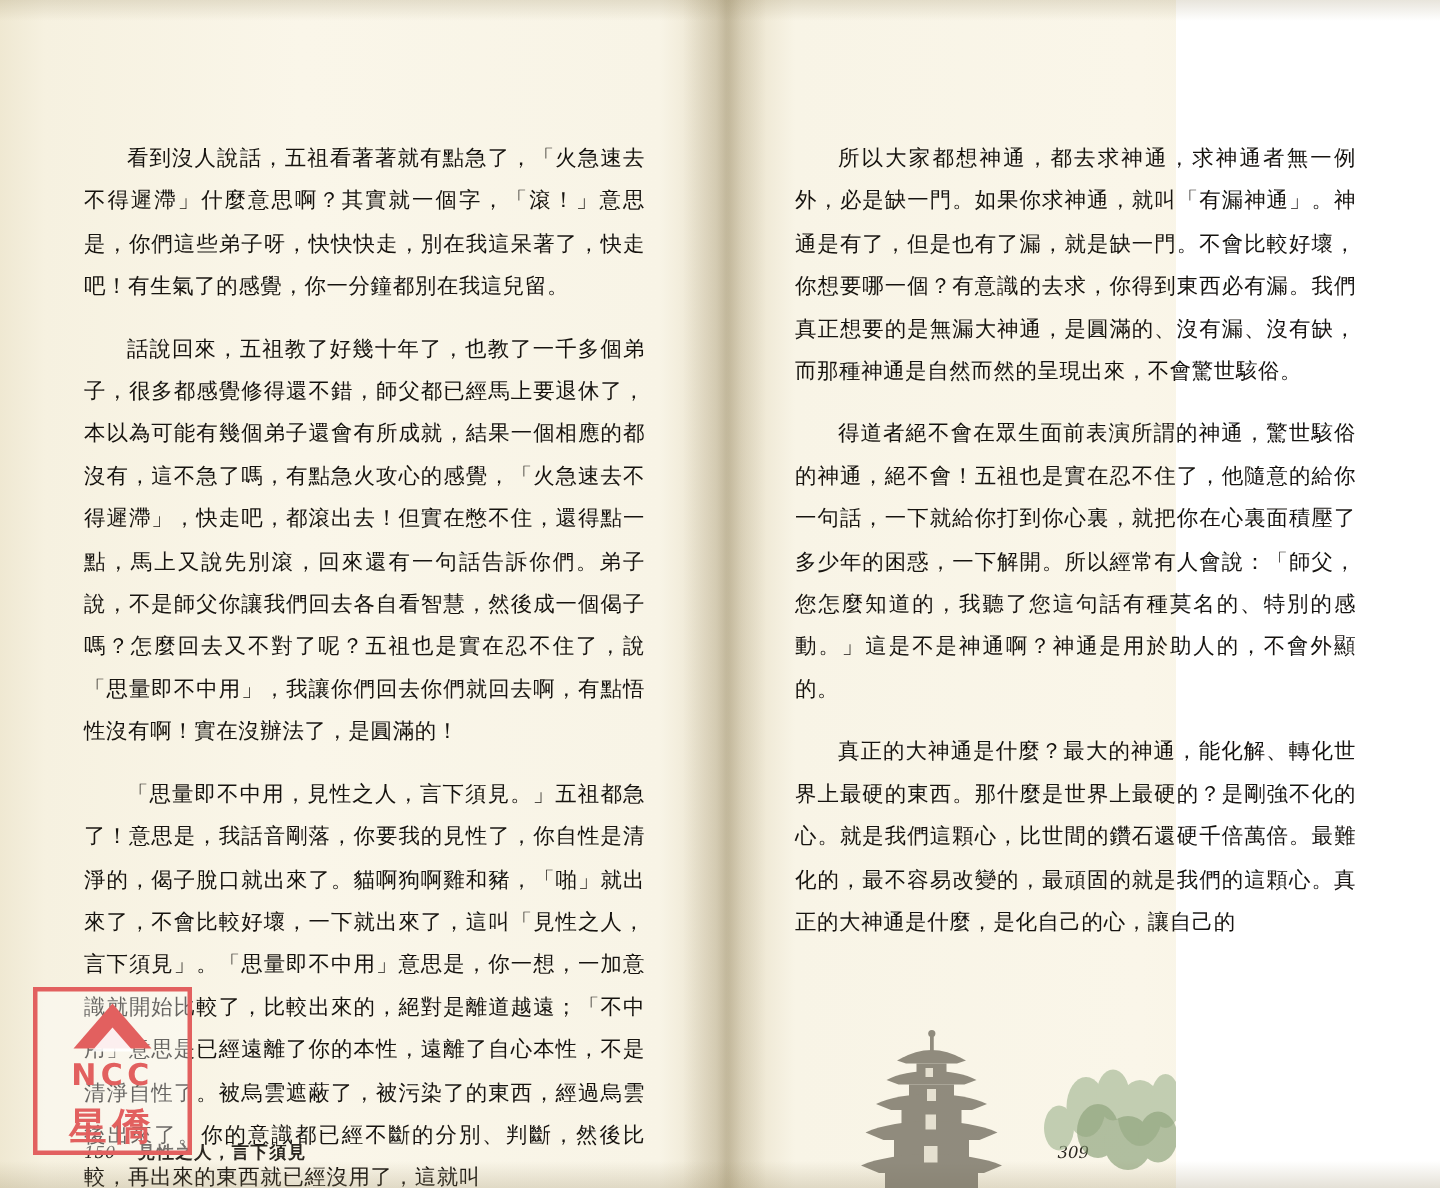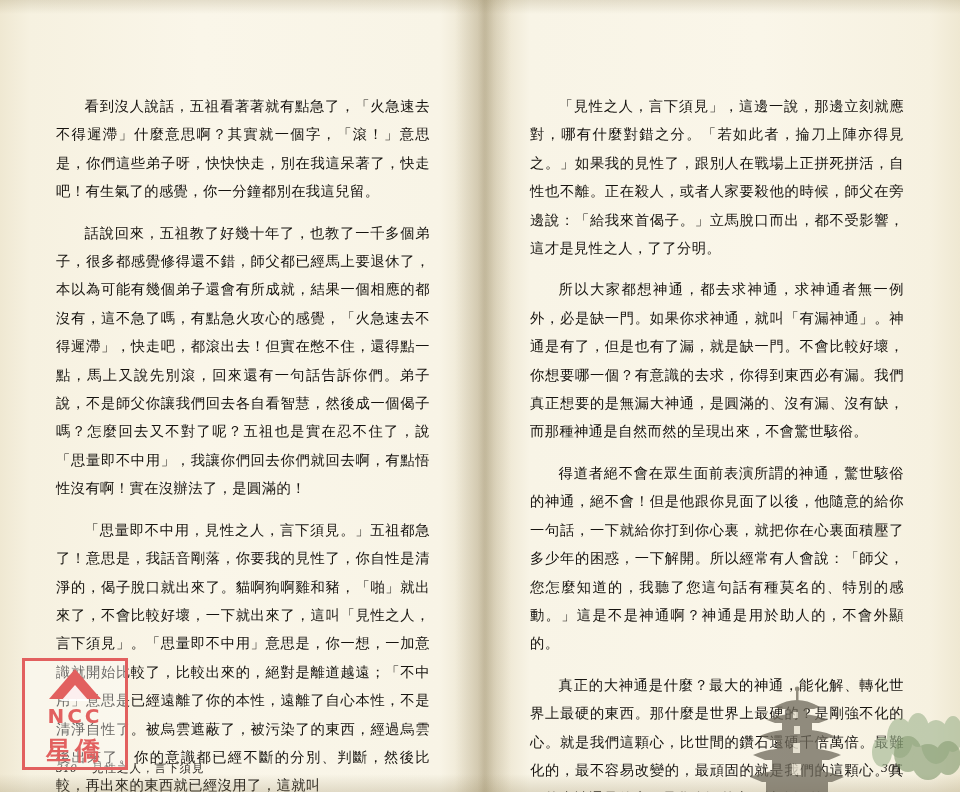--- a/index.html
+++ b/index.html
@@ -9,21 +9,21 @@
   }
   body {
     width: 960px;
     height: 792px;
     overflow: hidden;
     font-family: "DejaVu Serif", "Liberation Serif", serif;
   }
 
   #book {
     position: relative;
-    width: 960px;
+    width: 784px;
     height: 792px;
     background: #f7f3e4;
     background-image:
       linear-gradient(to right,
         #efe8d2 0px, #f6f1e0 30px, #faf6e9 200px,
         #f8f4e6 440px, #e8e0c9 478px, #ded5bb 486px,
         #e9e1ca 494px, #f8f4e6 530px, #faf6e9 760px,
         #f6f1e0 930px, #efe8d2 960px);
     box-sizing: border-box;
   }
@@ -89,20 +89,21 @@
   .folio-left { left: 56px; }
   .folio-right { right: 58px; }
 
   .runhead {
     position: absolute;
     bottom: 16px;
     left: 92px;
     font-size: 11.5px;
     color: #2a2620;
     letter-spacing: 1px;
+    font-weight: bold;
   }
 
   
   #stamp {
     position: absolute;
     left: 22px;
     bottom: 22px;
     width: 106px;
     height: 112px;
     border: 3px solid #e2605f;
@@ -173,31 +174,30 @@
 <div id="book">
 
   <div id="page-edge-top"></div>
 
   <div class="page left">
     <p class="para">看到沒人說話，五祖看著著就有點急了，「火急速去不得遲滯」什麼意思啊？其實就一個字，「滾！」意思是，你們這些弟子呀，快快快走，別在我這呆著了，快走吧！有生氣了的感覺，你一分鐘都別在我這兒留。</p>
     <p class="para">話說回來，五祖教了好幾十年了，也教了一千多個弟子，很多都感覺修得還不錯，師父都已經馬上要退休了，本以為可能有幾個弟子還會有所成就，結果一個相應的都沒有，這不急了嗎，有點急火攻心的感覺，「火急速去不得遲滯」，快走吧，都滾出去！但實在憋不住，還得點一點，馬上又說先別滾，回來還有一句話告訴你們。弟子說，不是師父你讓我們回去各自看智慧，然後成一個偈子嗎？怎麼回去又不對了呢？五祖也是實在忍不住了，說「思量即不中用」，我讓你們回去你們就回去啊，有點悟性沒有啊！實在沒辦法了，是圓滿的！</p>
     <p class="para">「思量即不中用，見性之人，言下須見。」五祖都急了！意思是，我話音剛落，你要我的見性了，你自性是清淨的，偈子脫口就出來了。貓啊狗啊雞和豬，「啪」就出來了，不會比較好壞，一下就出來了，這叫「見性之人，言下須見」。「思量即不中用」意思是，你一想，一加意識就開始比較了，比較出來的，絕對是離道越遠；「不中用」意思是已經遠離了你的本性，遠離了自心本性，不是清淨自性了。被烏雲遮蔽了，被污染了的東西，經過烏雲後出來了。你的意識都已經不斷的分別、判斷，然後比較，再出來的東西就已經沒用了，這就叫</p>
   </div>
 
-  <div class="folio folio-left">310</div>
+  <div class="folio folio-left">150</div>
   <div class="runhead">見性之人，言下須見</div>
 
   <div class="page right">
-    <p class="para">「見性之人，言下須見」，這邊一說，那邊立刻就應對，哪有什麼對錯之分。「若如此者，掄刀上陣亦得見之。」如果我的見性了，跟別人在戰場上正拼死拼活，自性也不離。正在殺人，或者人家要殺他的時候，師父在旁邊說：「給我來首偈子。」立馬脫口而出，都不受影響，這才是見性之人，了了分明。</p>
     <p class="para">所以大家都想神通，都去求神通，求神通者無一例外，必是缺一門。如果你求神通，就叫「有漏神通」。神通是有了，但是也有了漏，就是缺一門。不會比較好壞，你想要哪一個？有意識的去求，你得到東西必有漏。我們真正想要的是無漏大神通，是圓滿的、沒有漏、沒有缺，而那種神通是自然而然的呈現出來，不會驚世駭俗。</p>
-    <p class="para">得道者絕不會在眾生面前表演所謂的神通，驚世駭俗的神通，絕不會！但是他跟你見面了以後，他隨意的給你一句話，一下就給你打到你心裏，就把你在心裏面積壓了多少年的困惑，一下解開。所以經常有人會說：「師父，您怎麼知道的，我聽了您這句話有種莫名的、特別的感動。」這是不是神通啊？神通是用於助人的，不會外顯的。</p>
+    <p class="para">得道者絕不會在眾生面前表演所謂的神通，驚世駭俗的神通，絕不會！五祖也是實在忍不住了，他隨意的給你一句話，一下就給你打到你心裏，就把你在心裏面積壓了多少年的困惑，一下解開。所以經常有人會說：「師父，您怎麼知道的，我聽了您這句話有種莫名的、特別的感動。」這是不是神通啊？神通是用於助人的，不會外顯的。</p>
     <p class="para">真正的大神通是什麼？最大的神通，能化解、轉化世界上最硬的東西。那什麼是世界上最硬的？是剛強不化的心。就是我們這顆心，比世間的鑽石還硬千倍萬倍。最難化的，最不容易改變的，最頑固的就是我們的這顆心。真正的大神通是什麼，是化自己的心，讓自己的</p>
   </div>
 
-  <div class="folio folio-right">301</div>
+  <div class="folio folio-right">309</div>
 
   <div id="gutter-shadow"></div>
   <div id="page-edge-bottom"></div>
 
   <div id="stamp">
     <div class="tri"></div>
     <div class="ncc">NCC</div>
     <div class="cn">星僑</div>
   </div>
 

